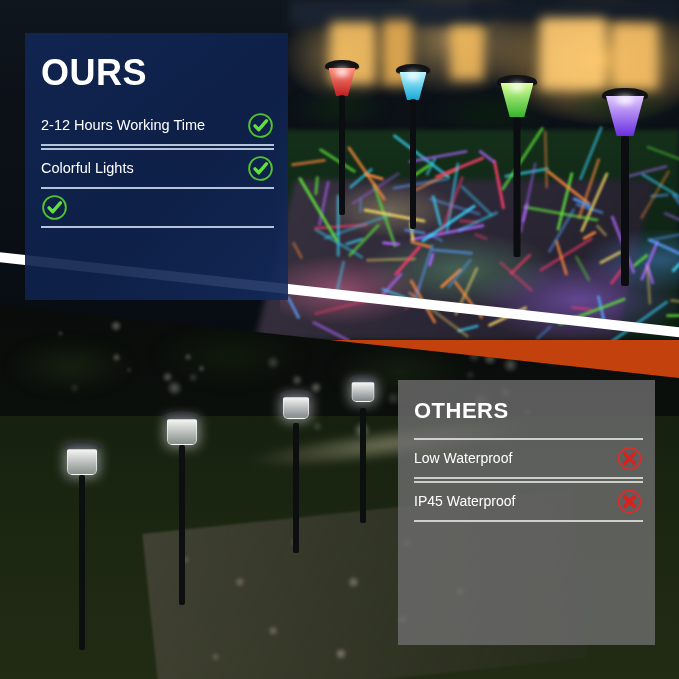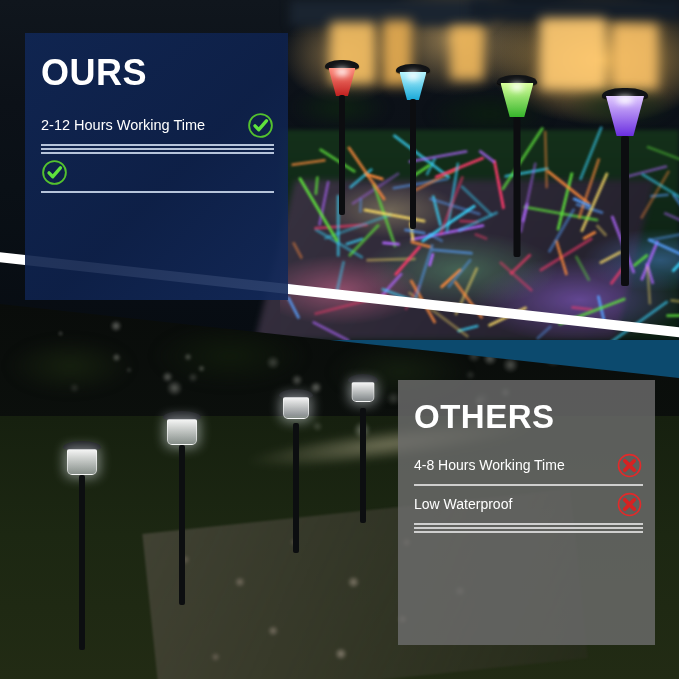--- a/index.html
+++ b/index.html
@@ -7,21 +7,21 @@
   html, body {
     width: 679px; height: 679px;
     background: #000;
     font-family: "Liberation Sans", sans-serif;
     overflow: hidden;
   }
   .canvas {
     position: relative;
     width: 679px; height: 679px;
     overflow: hidden;
-    background: #0c4a6e;
+    background: #c2410c;
   }
 
   
   .scene-top {
     position: absolute; left: 0; top: 0; width: 679px; height: 340px;
     overflow: hidden;
     background:
       radial-gradient(ellipse 160px 90px at 600px 60px, rgba(255,196,92,.85), rgba(255,170,60,0) 72%),
       radial-gradient(ellipse 120px 80px at 455px 40px, rgba(255,205,120,.55), rgba(255,190,90,0) 70%),
       radial-gradient(ellipse 90px 70px at 345px 55px, rgba(255,200,110,.50), rgba(255,190,90,0) 70%),
@@ -207,21 +207,21 @@
   .ico { width: 27px; height: 27px; flex: 0 0 27px; }
 
   
   .panel-others {
     position: absolute; left: 398px; top: 380px; width: 257px; height: 265px;
     background: rgba(110,110,110,.80);
     z-index: 8;
     padding: 12px 12px 0 16px;
   }
   .title-others {
-    color: #ffffff; font-size: 33px; font-weight: bold; letter-spacing: .5px;
+    color: #ffffff; font-size: 22px; font-weight: bold; letter-spacing: .5px;
     line-height: 1; margin: 8px 0 16px 0;
   }
   .panel-others .feat { color: #ffffff; font-size: 14px; line-height: 1.22; max-width: 180px; font-weight: 500; }
 </style>
 </head>
 <body>
 
 <div class="canvas">
 
   <div class="scene-top">
@@ -442,56 +442,65 @@
         <svg viewBox="0 0 32 32" width="27" height="27">
           <circle cx="16" cy="16" r="13.5" fill="none" stroke="#54c22e" stroke-width="2.2"></circle>
           <path d="M9.5 16.4 L14 21 L23 10.5" fill="none" stroke="#5fe23c" stroke-width="4" stroke-linecap="round" stroke-linejoin="round"></path>
         </svg>
       </span>
     </div>
     <hr class="hr-blue">
 
     <hr class="hr-blue">
 
+    <div class="row">
+      <div class="feat">Colorful Lights</div>
+      <span class="ico">
+        <svg viewBox="0 0 32 32" width="27" height="27">
+          <circle cx="16" cy="16" r="13.5" fill="none" stroke="#54c22e" stroke-width="2.2"></circle>
+          <path d="M9.5 16.4 L14 21 L23 10.5" fill="none" stroke="#5fe23c" stroke-width="4" stroke-linecap="round" stroke-linejoin="round"></path>
+        </svg>
+      </span>
+    </div>
     <hr class="hr-blue">
 
     <div class="row">
       <span class="ico">
         <svg viewBox="0 0 32 32" width="27" height="27">
           <circle cx="16" cy="16" r="13.5" fill="none" stroke="#54c22e" stroke-width="2.2"></circle>
           <path d="M9.5 16.4 L14 21 L23 10.5" fill="none" stroke="#5fe23c" stroke-width="4" stroke-linecap="round" stroke-linejoin="round"></path>
         </svg>
       </span>
     </div>
     <hr class="hr-blue">
   </div>
 
   <div class="panel-others">
     <div class="title-others">OTHERS</div>
 
-    <div class="row">
-      <div class="feat">4-8 Hours Working Time</div>
-      <span class="ico">
-        <svg viewBox="0 0 32 32" width="27" height="27">
-          <circle cx="16" cy="16" r="13" fill="none" stroke="#e02b2b" stroke-width="2"></circle>
-          <path d="M10.5 10.5 L21.5 21.5 M21.5 10.5 L10.5 21.5" stroke="#d62222" stroke-width="4.5" stroke-linecap="round"></path>
-        </svg>
-      </span>
-    </div>
     <hr class="hr-gray">
 
     <div class="row">
       <div class="feat">Low Waterproof</div>
       <span class="ico">
         <svg viewBox="0 0 32 32" width="27" height="27">
           <circle cx="16" cy="16" r="13" fill="none" stroke="#e02b2b" stroke-width="2"></circle>
           <path d="M10.5 10.5 L21.5 21.5 M21.5 10.5 L10.5 21.5" stroke="#d62222" stroke-width="4.5" stroke-linecap="round"></path>
         </svg>
       </span>
     </div>
     <hr class="hr-gray">
 
     <hr class="hr-gray">
 
+    <div class="row">
+      <div class="feat">IP45 Waterproof</div>
+      <span class="ico">
+        <svg viewBox="0 0 32 32" width="27" height="27">
+          <circle cx="16" cy="16" r="13" fill="none" stroke="#e02b2b" stroke-width="2"></circle>
+          <path d="M10.5 10.5 L21.5 21.5 M21.5 10.5 L10.5 21.5" stroke="#d62222" stroke-width="4.5" stroke-linecap="round"></path>
+        </svg>
+      </span>
+    </div>
     <hr class="hr-gray">
   </div>
 
 </div>
 
 </body></html>

